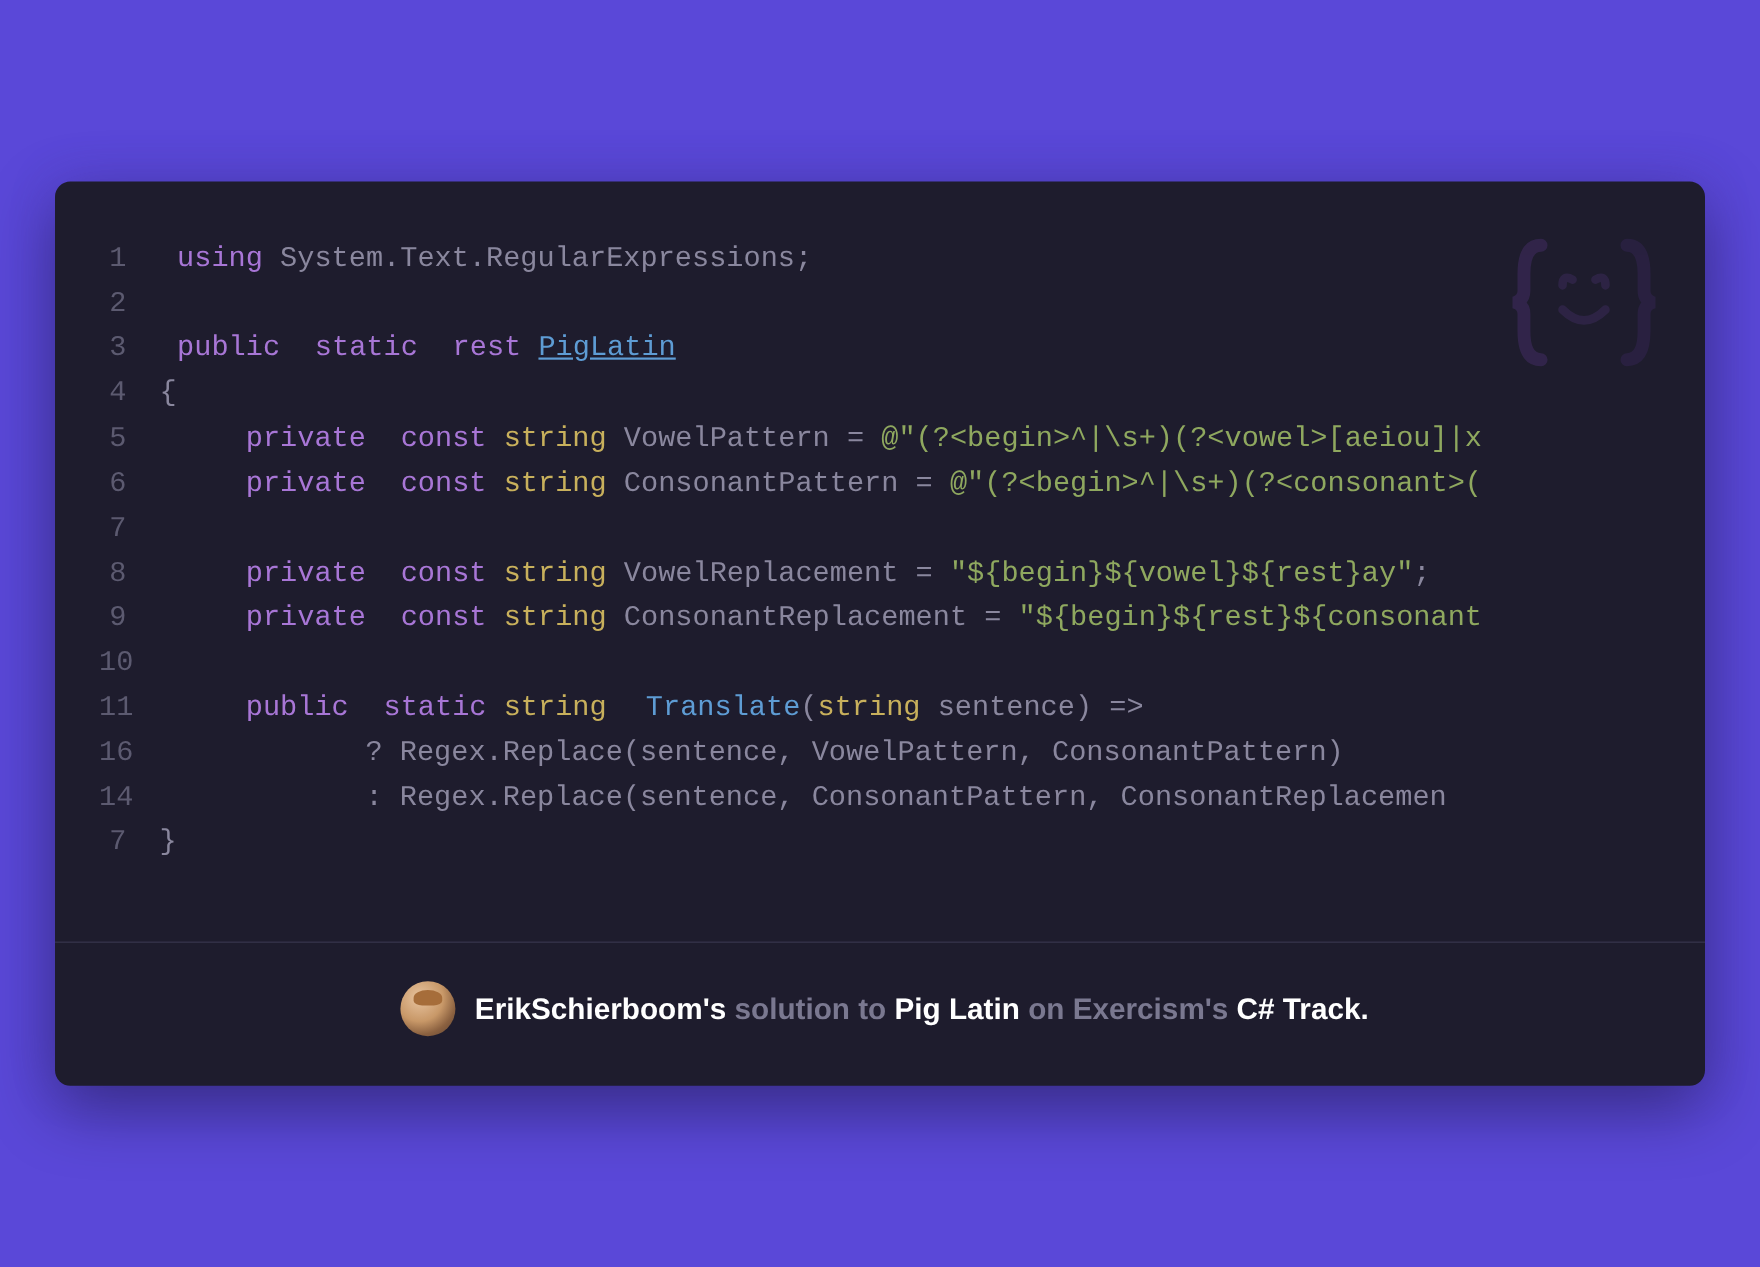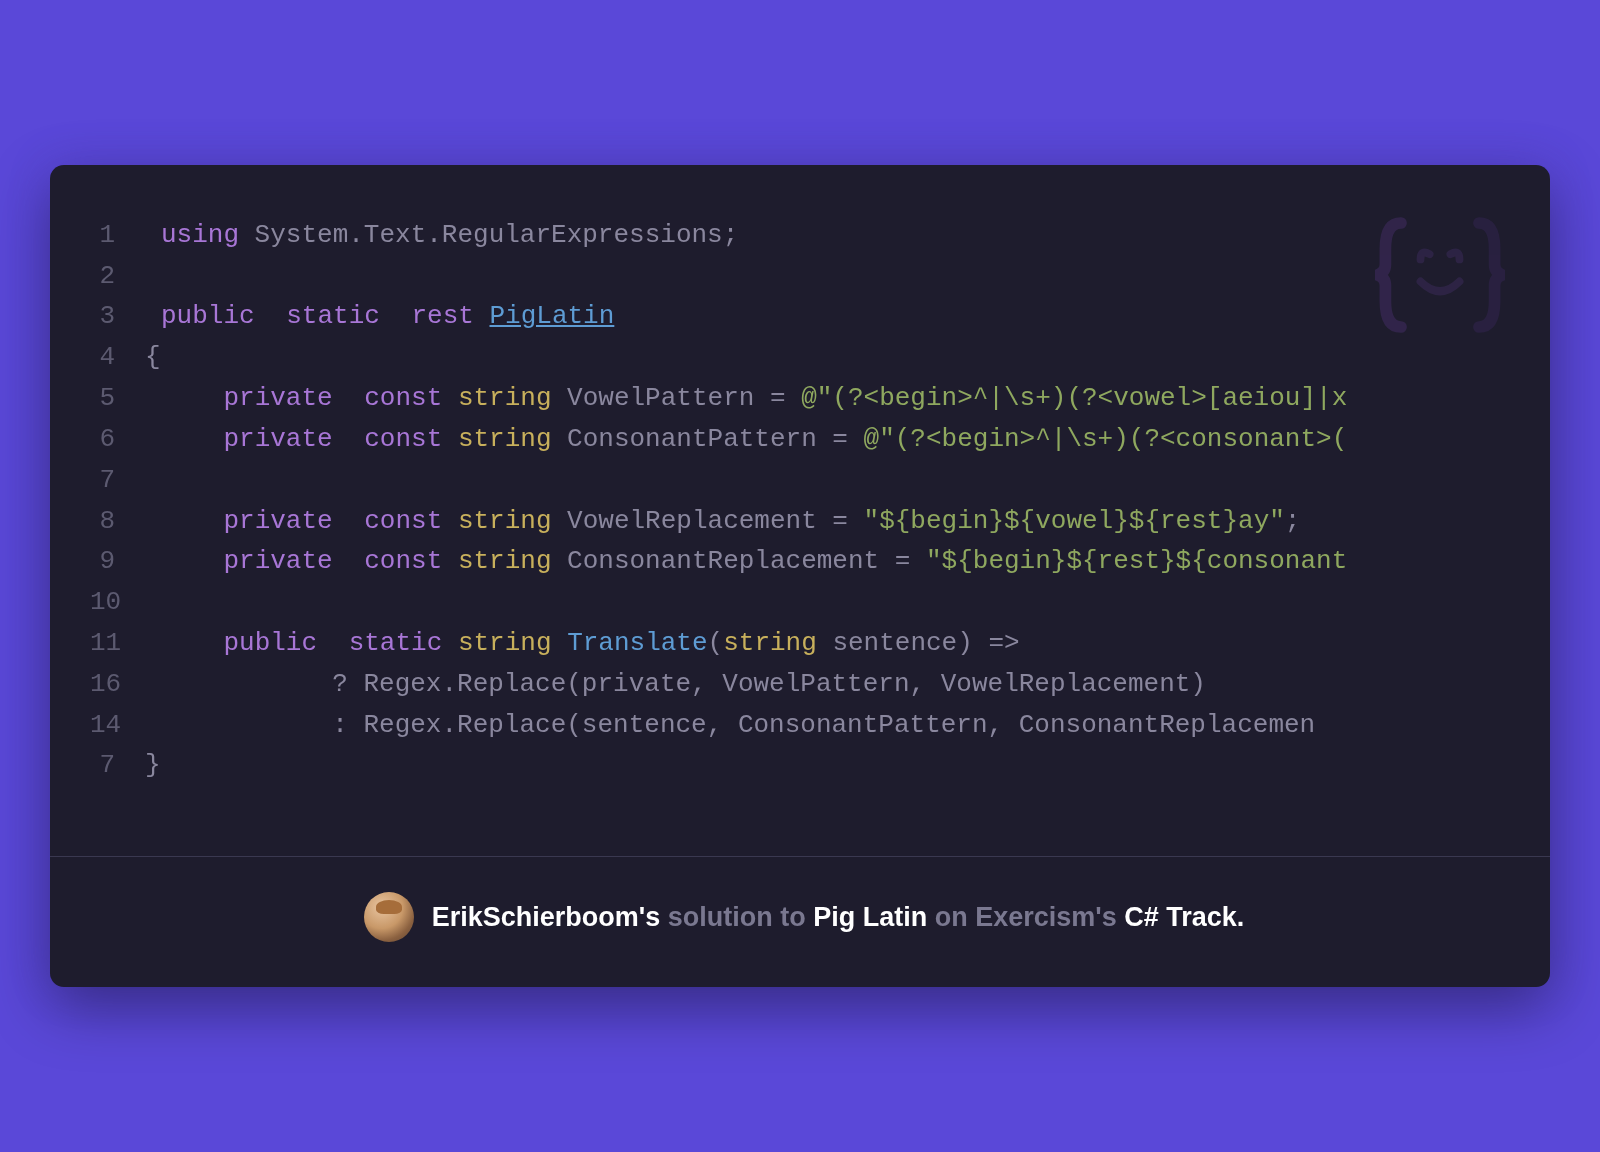--- a/index.html
+++ b/index.html
@@ -51,21 +51,21 @@
     .line-content {
       color: #8a879e;
       flex: 1;
       overflow: hidden;
     }
     .kw { color: #a876d6; margin-left: 16px; }
     .type { color: #c8b05c; }
     .cls { color: #5e9cd4; text-decoration: underline; }
     .str { color: #8fa85f; }
     .punc { color: #8a879e; text-align: center; }
-    .method { color: #5e9cd4; }
+    .method { color: #5e9cd4; margin-left: 20px; }
     .divider {
       border: none;
       border-top: 1px solid #3a3850;
       margin: 0;
     }
     .footer {
       padding: 35px 32px 45px 40px;
       display: flex;
       align-items: center;
       justify-content: center;
@@ -113,21 +113,21 @@
         <div class="code-line"><span class="line-num">2</span><span class="line-content"></span></div>
         <div class="code-line"><span class="line-num">3</span><span class="line-content"><span class="kw">public</span><span> </span><span class="kw">static</span><span> </span><span class="kw">rest</span><span> </span><span class="cls">PigLatin</span></span></div>
         <div class="code-line"><span class="line-num">4</span><span class="line-content"><span class="punc">{</span></span></div>
         <div class="code-line"><span class="line-num">5</span><span class="line-content"><span>    </span><span class="kw">private</span><span> </span><span class="kw">const</span><span> </span><span class="type">string</span><span class="punc"> VowelPattern = </span><span class="str">@"(?&lt;begin&gt;^|\s+)(?&lt;vowel&gt;[aeiou]|x</span></span></div>
         <div class="code-line"><span class="line-num">6</span><span class="line-content"><span>    </span><span class="kw">private</span><span> </span><span class="kw">const</span><span> </span><span class="type">string</span><span class="punc"> ConsonantPattern = </span><span class="str">@"(?&lt;begin&gt;^|\s+)(?&lt;consonant&gt;(</span></span></div>
         <div class="code-line"><span class="line-num">7</span><span class="line-content"></span></div>
         <div class="code-line"><span class="line-num">8</span><span class="line-content"><span>    </span><span class="kw">private</span><span> </span><span class="kw">const</span><span> </span><span class="type">string</span><span class="punc"> VowelReplacement = </span><span class="str">"${begin}${vowel}${rest}ay"</span><span class="punc">;</span></span></div>
         <div class="code-line"><span class="line-num">9</span><span class="line-content"><span>    </span><span class="kw">private</span><span> </span><span class="kw">const</span><span> </span><span class="type">string</span><span class="punc"> ConsonantReplacement = </span><span class="str">"${begin}${rest}${consonant</span></span></div>
         <div class="code-line"><span class="line-num">10</span><span class="line-content"></span></div>
         <div class="code-line"><span class="line-num">11</span><span class="line-content"><span>    </span><span class="kw">public</span><span> </span><span class="kw">static</span><span> </span><span class="type">string</span><span> </span><span class="method">Translate</span><span class="punc">(</span><span class="type">string</span><span class="punc"> sentence) =&gt;</span></span></div>
-        <div class="code-line"><span class="line-num">16</span><span class="line-content"><span class="punc">            ? Regex.Replace(private, VowelPattern, VowelReplacement)</span></span></div>
+        <div class="code-line"><span class="line-num">16</span><span class="line-content"><span class="punc">            ? Regex.Replace(sentence, VowelPattern, ConsonantPattern)</span></span></div>
         <div class="code-line"><span class="line-num">14</span><span class="line-content"><span class="punc">            : Regex.Replace(sentence, ConsonantPattern, ConsonantReplacemen</span></span></div>
         <div class="code-line"><span class="line-num">7</span><span class="line-content"><span class="punc">}</span></span></div>
       </div>
   </div>
   <hr class="divider">
   <div class="footer">
     <div class="avatar"></div>
     <div class="caption">
       <span class="strong">ErikSchierboom's</span><span> solution to </span><span class="strong">Pig Latin</span><span> on Exercism's </span><span class="strong">C# Track.</span>
     </div>

